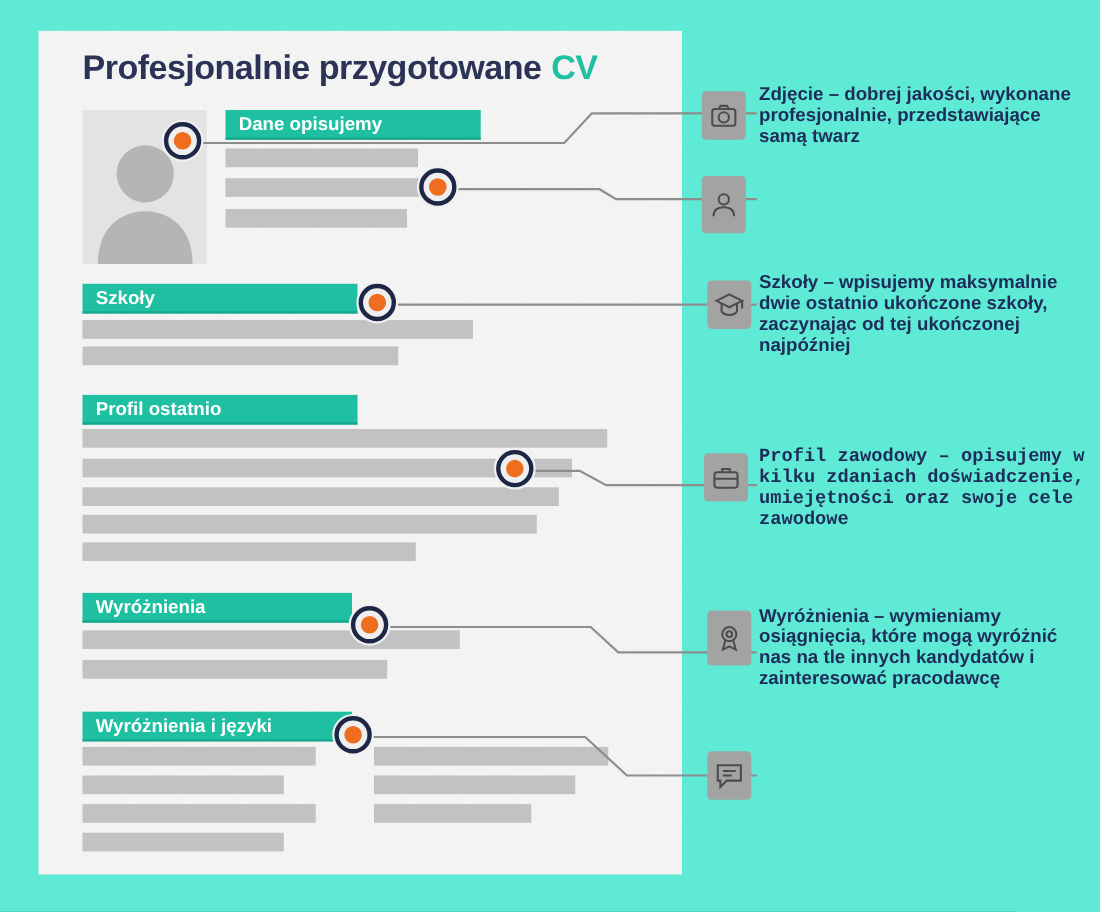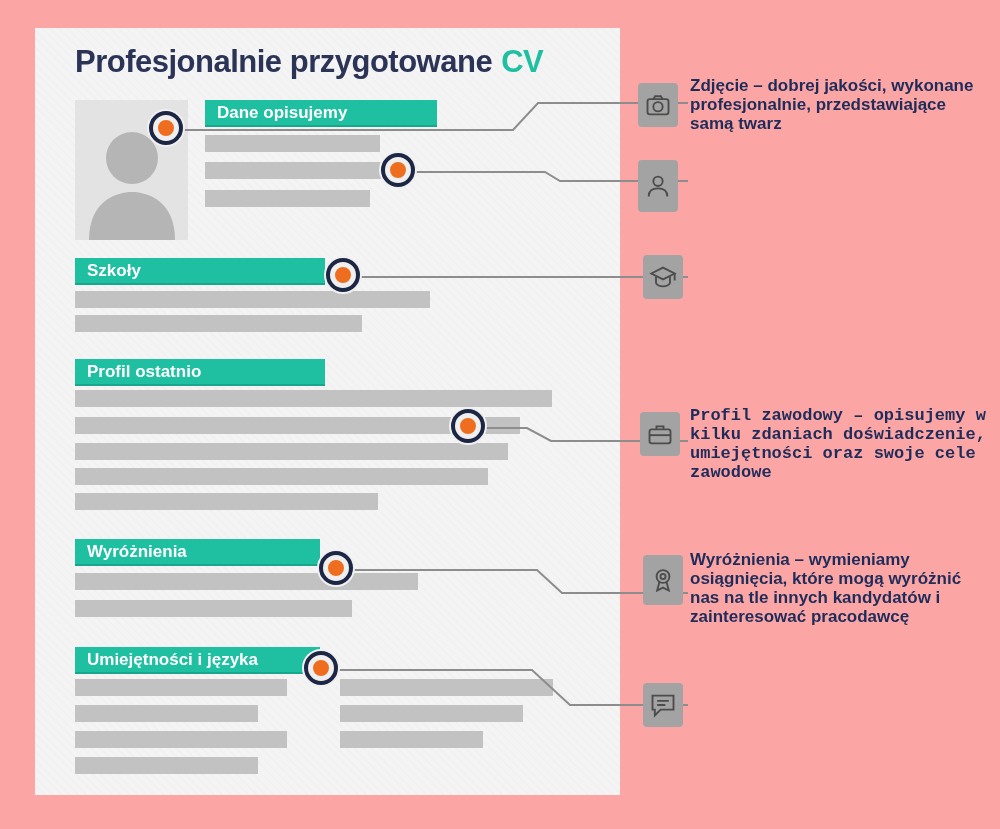--- a/index.html
+++ b/index.html
@@ -1,20 +1,20 @@
 <!DOCTYPE html>
 <html><head>
 <meta charset="utf-8">
 <style>
   * { margin:0; padding:0; box-sizing:border-box; }
   html,body { background:#000; }
   body { font-family:"Liberation Sans", sans-serif; }
   .canvas {
     position:relative; width:1000px; height:829px;
-    background:#fca5a5; overflow:hidden;
+    background:#5eead4; overflow:hidden;
   }
   .cv-page {
     position:absolute; left:35px; top:28px; width:585px; height:767px;
     background:#f4f4f5;
     background-image:repeating-linear-gradient(45deg, rgba(0,0,0,0.012) 0 2px, transparent 2px 6px);
   }
   .title {
     position:absolute; left:75px; top:44px;
     font-size:31px; font-weight:bold; color:#2b3357; letter-spacing:-0.5px;
     white-space:nowrap;
@@ -67,21 +67,21 @@
       <svg width="113" height="140" viewBox="0 0 113 140">
         <circle cx="57" cy="58" r="26" fill="#b5b5b5"></circle>
         <path d="M14 140 C14 102 40 92 57 92 C74 92 100 102 100 140 Z" fill="#b5b5b5"></path>
       </svg>
     </div>
 
     <div class="banner" style="left:170px; top:72px;  width:232px;"><span>Dane opisujemy</span></div>
     <div class="banner" style="left:40px;  top:230px; width:250px;"><span>Szkoły</span></div>
     <div class="banner" style="left:40px;  top:331px; width:250px;"><span>Profil ostatnio</span></div>
     <div class="banner" style="left:40px;  top:511px; width:245px;"><span>Wyróżnienia</span></div>
-    <div class="banner" style="left:40px;  top:619px; width:245px;"><span>Umiejętności i języka</span></div>
+    <div class="banner" style="left:40px;  top:619px; width:245px;"><span>Wyróżnienia i języki</span></div>
 
     <div class="bar" style="left:170px; top:107px; width:175px;"></div>
     <div class="bar" style="left:170px; top:134px; width:196px;"></div>
     <div class="bar" style="left:170px; top:162px; width:165px;"></div>
 
     <div class="bar" style="left:40px; top:263px; width:355px;"></div>
     <div class="bar" style="left:40px; top:287px; width:287px;"></div>
 
     <div class="bar" style="left:40px; top:362px; width:477px;"></div>
     <div class="bar" style="left:40px; top:389px; width:445px;"></div>
@@ -167,16 +167,17 @@
       </svg>
   </div>
   <div class="icon-box" style="left:643px; top:683px;">
     <svg viewBox="0 0 24 24">
         <path d="M3 4 H21 V16 H10 L5 21 V16 H3 Z"></path>
         <path d="M7 8.5 H17 M7 12 H14"></path>
       </svg>
   </div>
 
   <div class="note-text" style="left:690px; top:76px;">Zdjęcie – dobrej jakości, wykonane profesjonalnie, przedstawiające samą twarz</div>
+  <div class="note-text" style="left:690px; top:247px;">Szkoły – wpisujemy maksymalnie dwie ostatnio ukończone szkoły, zaczynając od tej ukończonej najpóźniej</div>
   <div class="note-text" style="left:690px; top:406px;font-family:Liberation Mono, monospace;">Profil zawodowy – opisujemy w kilku zdaniach doświadczenie, umiejętności oraz swoje cele zawodowe</div>
   <div class="note-text" style="left:690px; top:550px;">Wyróżnienia – wymieniamy osiągnięcia, które mogą wyróżnić nas na tle innych kandydatów i zainteresować pracodawcę</div>
 
 </div>
 
 </body></html>

